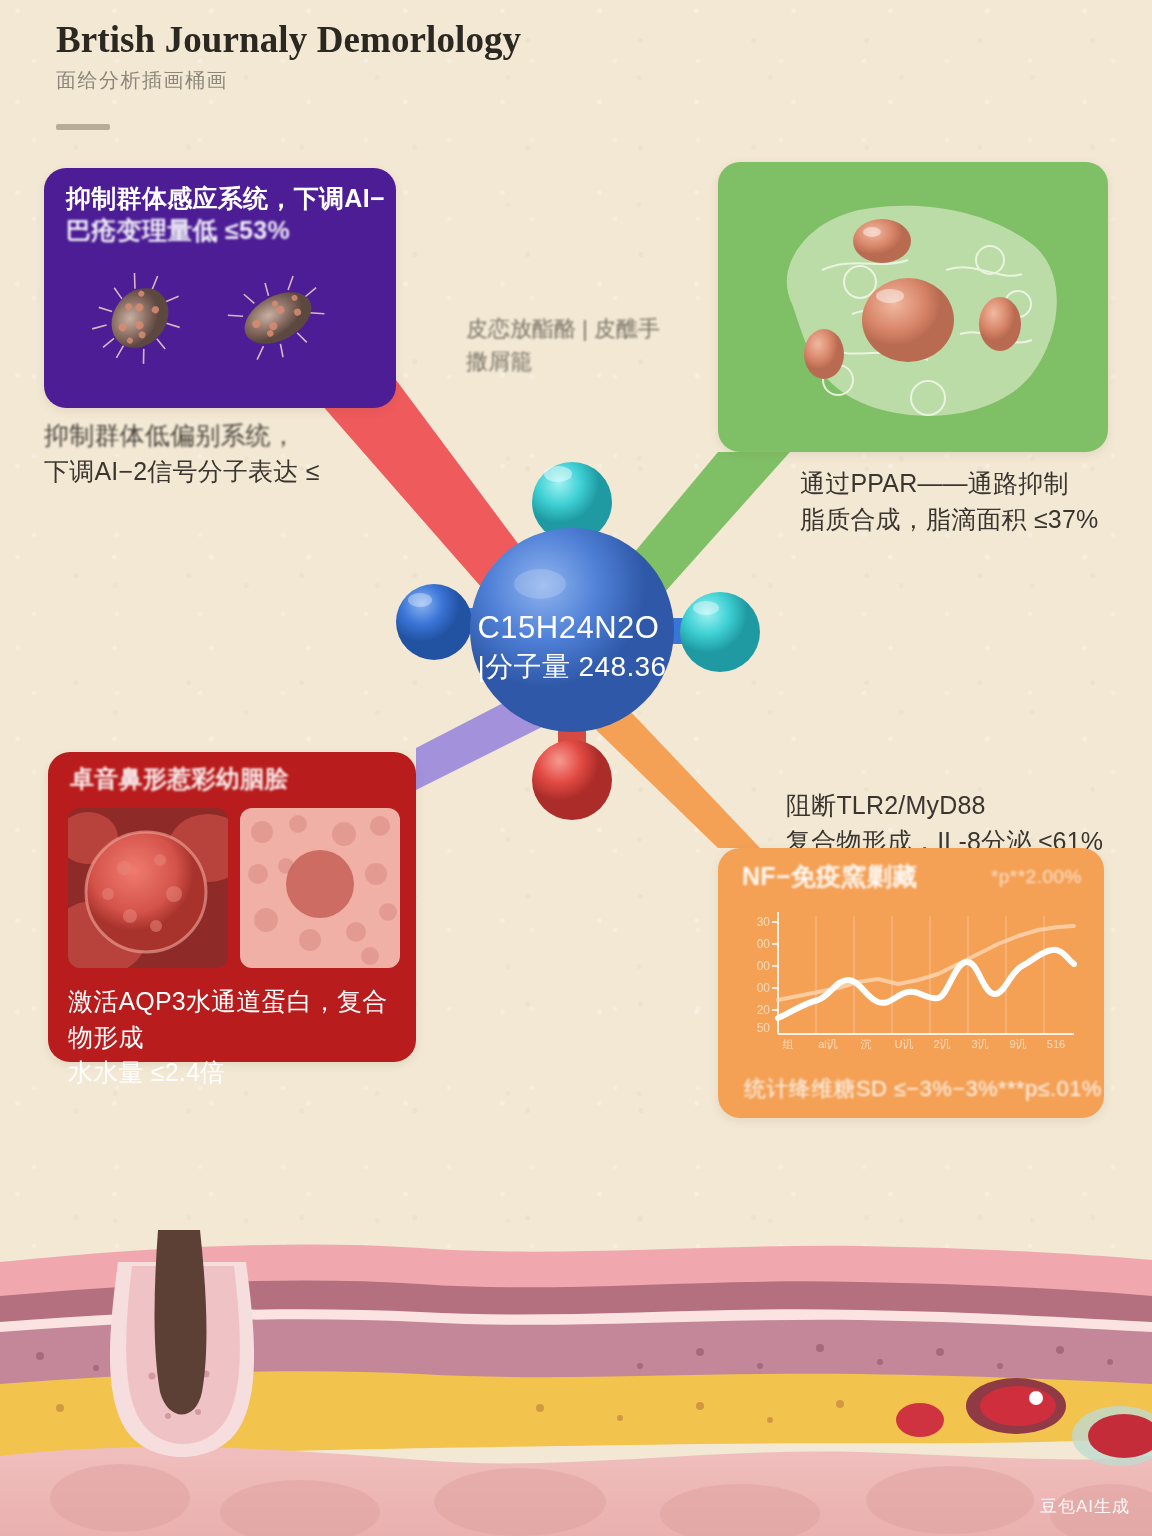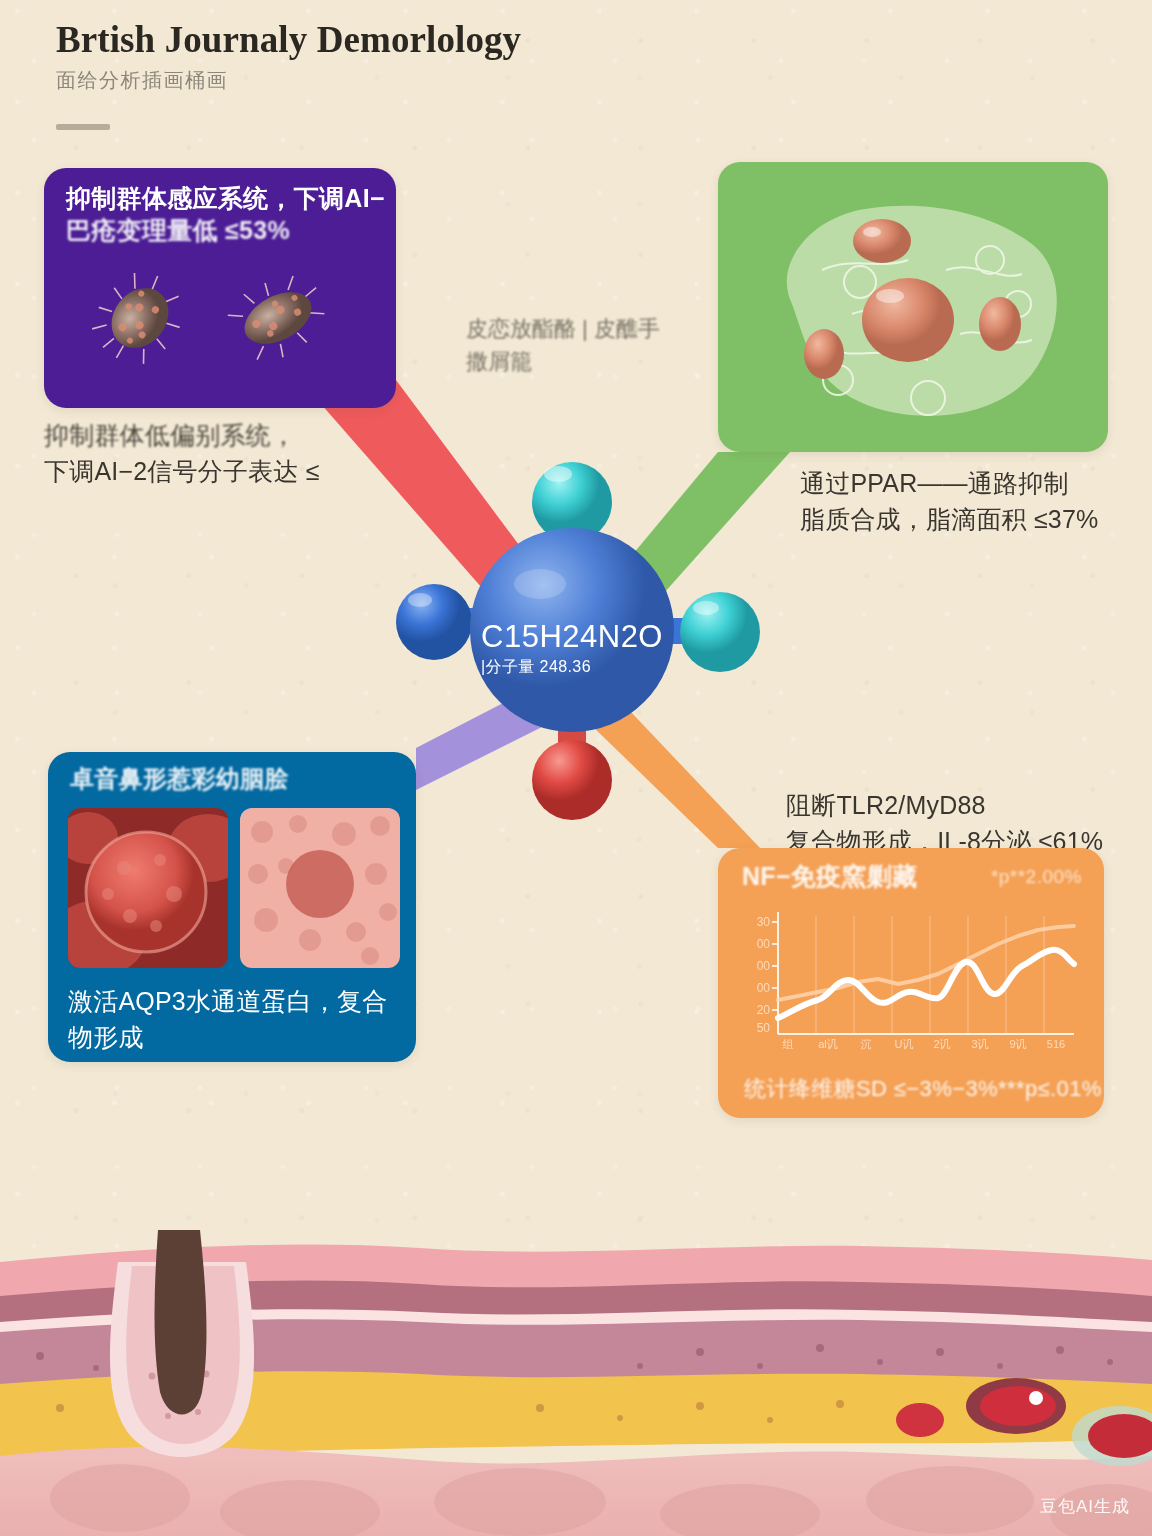--- a/index.html
+++ b/index.html
@@ -54,21 +54,21 @@
   
   #card-red{left:44px;top:168px;width:352px;height:240px;background:#4c1d95;}
   #card-red .card-head{position:absolute;left:22px;top:14px;width:320px;}
   .bact-wrap{position:absolute;left:18px;top:78px;width:320px;height:150px;}
 
   
   #card-green{left:718px;top:162px;width:390px;height:290px;background:#7fc066;}
   .sebo-wrap{position:absolute;left:14px;top:12px;width:362px;height:266px;overflow:hidden;border-radius:16px;}
 
   
-  #card-purple{left:48px;top:752px;width:368px;height:310px;background:#0369a1;}
+  #card-purple{left:48px;top:752px;width:368px;height:310px;background:#b91c1c;}
   #card-purple .card-head{position:absolute;left:22px;top:12px;width:330px;font-size:24px;}
   .micro-row{position:absolute;left:20px;top:56px;display:flex;gap:12px;}
   .micro{width:160px;height:160px;border-radius:12px;overflow:hidden;position:relative;}
 
   
   #card-orange{left:718px;top:848px;width:386px;height:270px;background:#f4a055;}
   #card-orange .card-head{position:absolute;left:24px;top:12px;font-size:25px;}
   .pstar{position:absolute;right:22px;top:18px;font-size:19px;color:#ffe9d6;letter-spacing:.5px;}
   .chart-area{position:absolute;left:26px;top:60px;width:336px;height:150px;}
   .chart-foot{position:absolute;left:26px;bottom:14px;font-size:22px;color:#fff;letter-spacing:.4px;}
@@ -76,21 +76,21 @@
   
   #center-note{position:absolute;left:466px;top:312px;width:230px;font-size:22px;color:#6e685c;line-height:1.5;}
 
   
   #molecule{position:absolute;left:372px;top:432px;width:400px;height:400px;}
   .formula{
     position:absolute;left:50%;top:50%;transform:translate(-50%,-50%);
     text-align:left;color:#fff;white-space:nowrap;pointer-events:none;
   }
   .formula .f1{font-size:31px;font-weight:500;letter-spacing:.5px;}
-  .formula .f2{font-size:16px;margin-top:2px;letter-spacing:.4px;}
+  .formula .f2{font-size:28px;margin-top:2px;letter-spacing:.4px;}
 
   
   #skin{position:absolute;left:0;bottom:0;width:1152px;height:310px;}
   #watermark{
     position:absolute;right:22px;bottom:18px;font-size:17px;color:#ffffff;
     opacity:.92;letter-spacing:1px;
   }
 </style>
 </head>
 <body>
@@ -322,20 +322,21 @@
             <circle cx="148" cy="104" r="9"></circle>
               <circle cx="46" cy="58" r="8"></circle>
               <circle cx="130" cy="148" r="9"></circle>
           </g>
           <circle cx="80" cy="76" r="34" fill="#c9655c" opacity=".9"></circle>
         </svg>
       </div>
     </div>
     <div class="caption light" style="left:20px;top:232px;width:340px;font-size:25px;">
       <div>激活AQP3水通道蛋白，复合物形成</div>
+      <div>水水量 ≤2.4倍</div>
     </div>
   </div>
 
   <div class="caption" style="left:786px;top:788px;width:340px;">
     <div>阻断TLR2/MyD88</div>
     <div>复合物形成，IL-8分泌 ≤61%</div>
   </div>
 
   <div class="card" id="card-orange">
     <div class="card-head blur-txt">NF−免疫窯剿藏</div>

